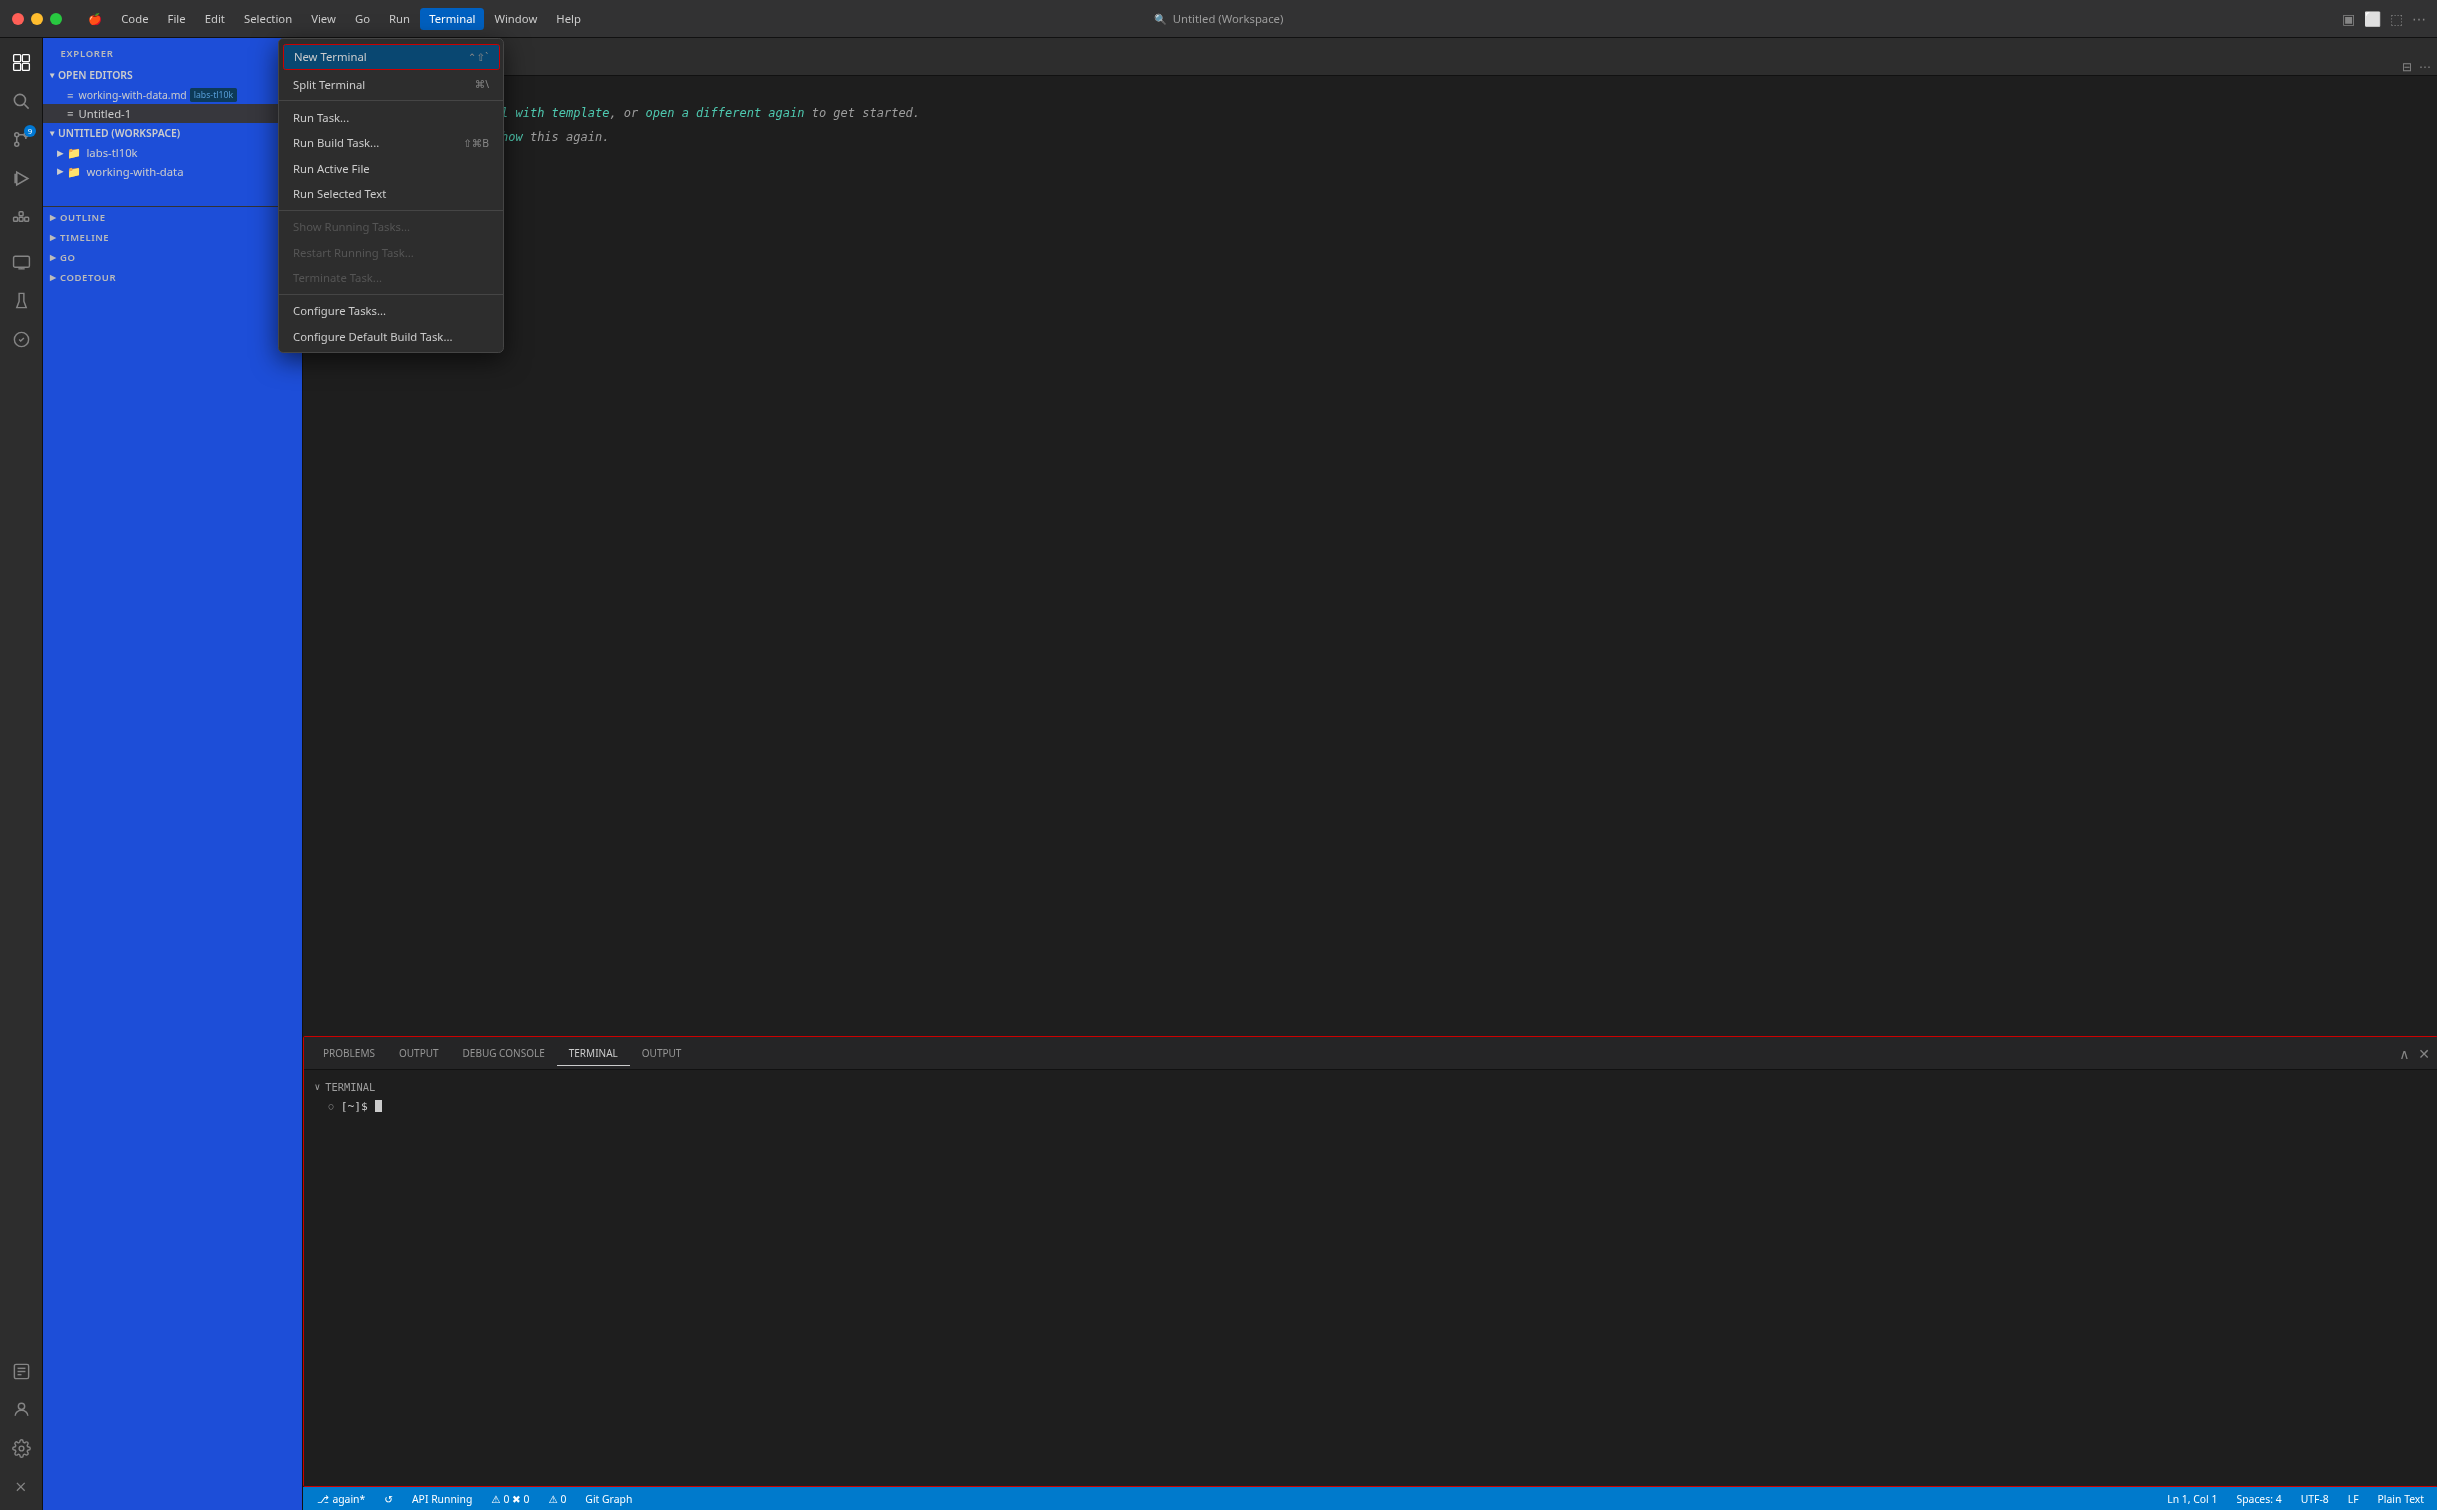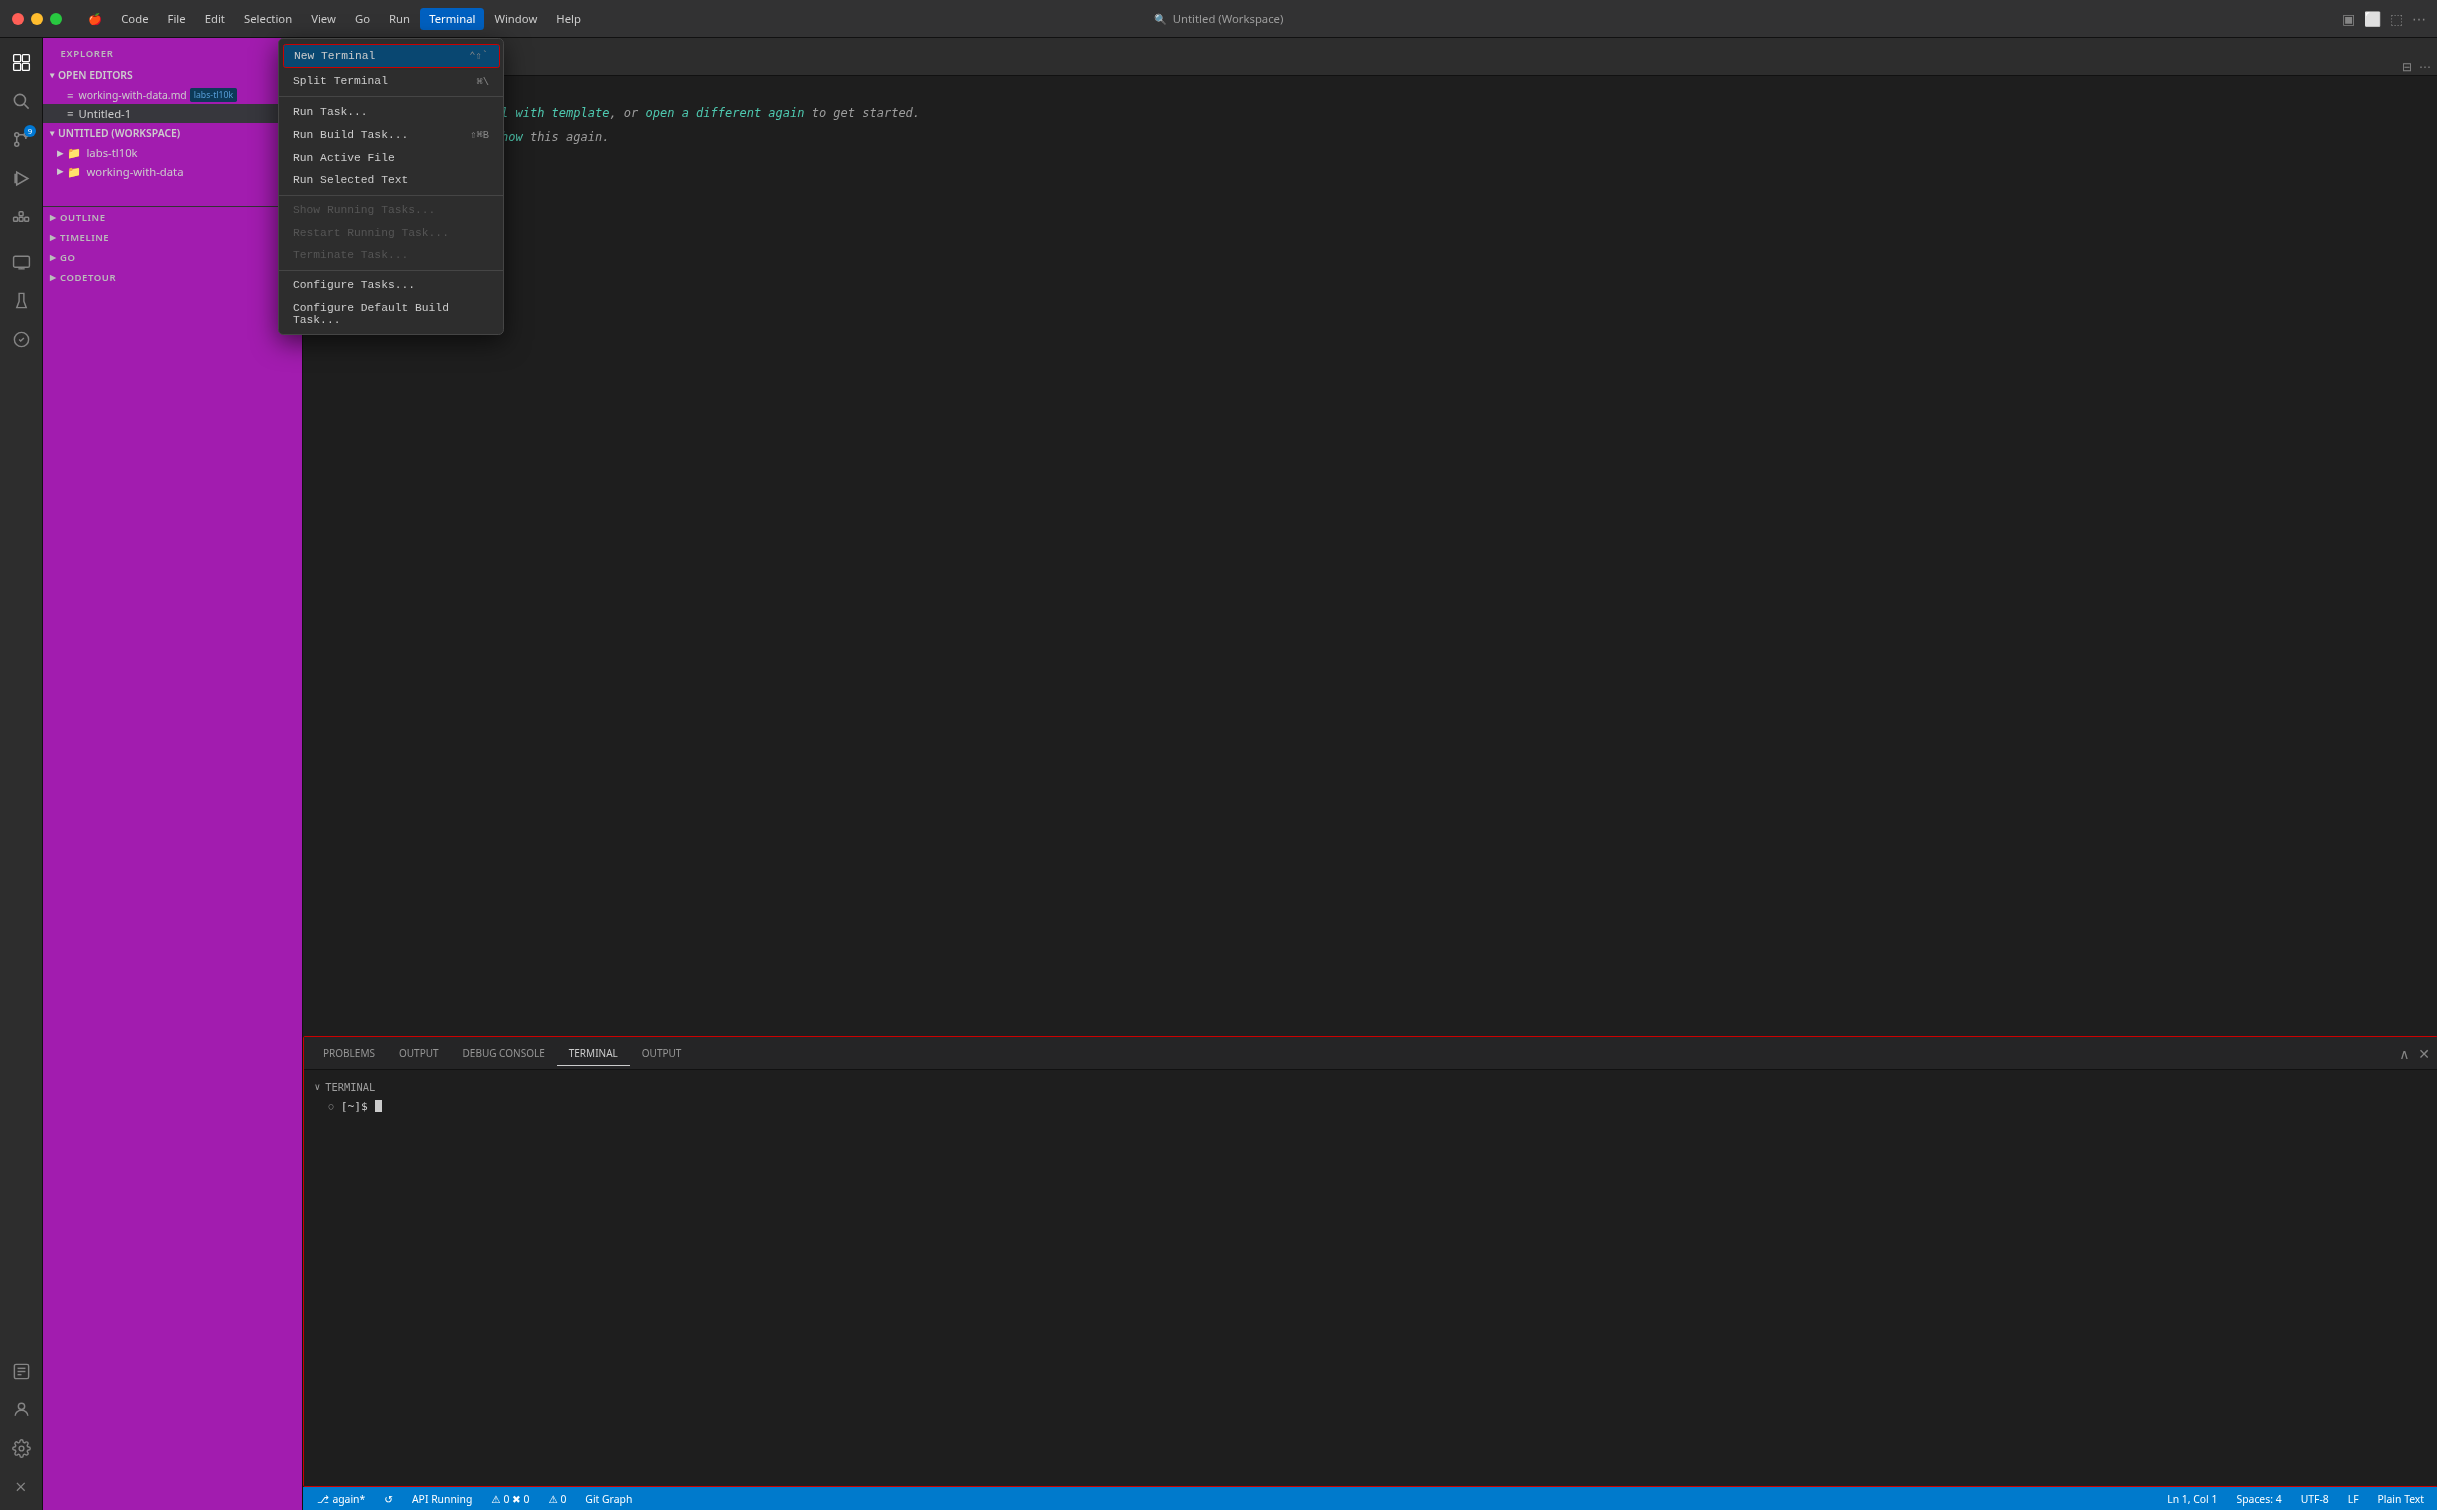--- a/index.html
+++ b/index.html
@@ -109,21 +109,21 @@
       display: flex;
       flex-direction: column;
       align-items: center;
       gap: 3.5px;
       padding-bottom: 7px;
     }
 
     
     #sidebar {
       width: 260px;
-      background: #a21caf;
+      background: #1d4ed8;
       display: flex;
       flex-direction: column;
       border-right: 0.9px solid #111;
       flex-shrink: 0;
       overflow: hidden;
     }
     #sidebar-header {
       padding: 8.7px 10.4px 5.2px 17.4px;
       font-size: 9.5px;
       font-weight: 600;
@@ -359,21 +359,20 @@
       padding: 3.5px 0;
     }
     .menu-row {
       display: flex;
       align-items: center;
       justify-content: space-between;
       padding: 5.2px 14px;
       font-size: 11.3px;
       cursor: pointer;
       color: #cccccc;
-      font-family: Liberation Mono, monospace;
     }
     .menu-row.highlighted {
       background: #094771;
       border: 0.9px solid #cc0000;
       border-radius: 2.6px;
       margin: 1.7px 3.5px;
       padding: 4.3px 10.4px;
     }
     .menu-row.disabled { color: #555; cursor: default; }
     .menu-shortcut { color: #888; font-size: 10.4px; }

